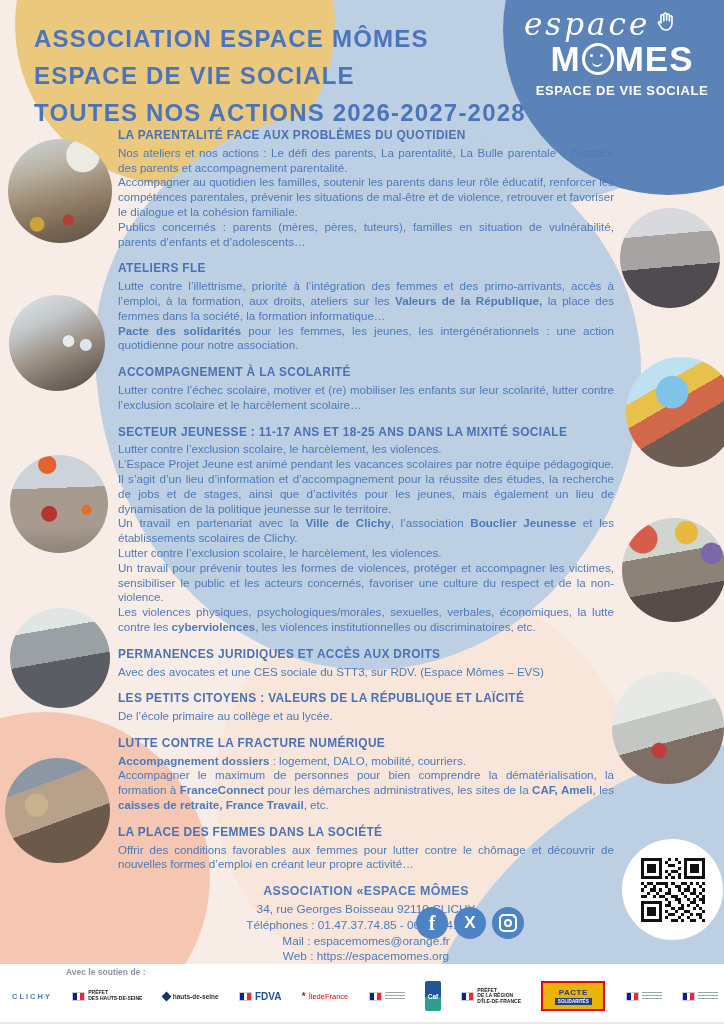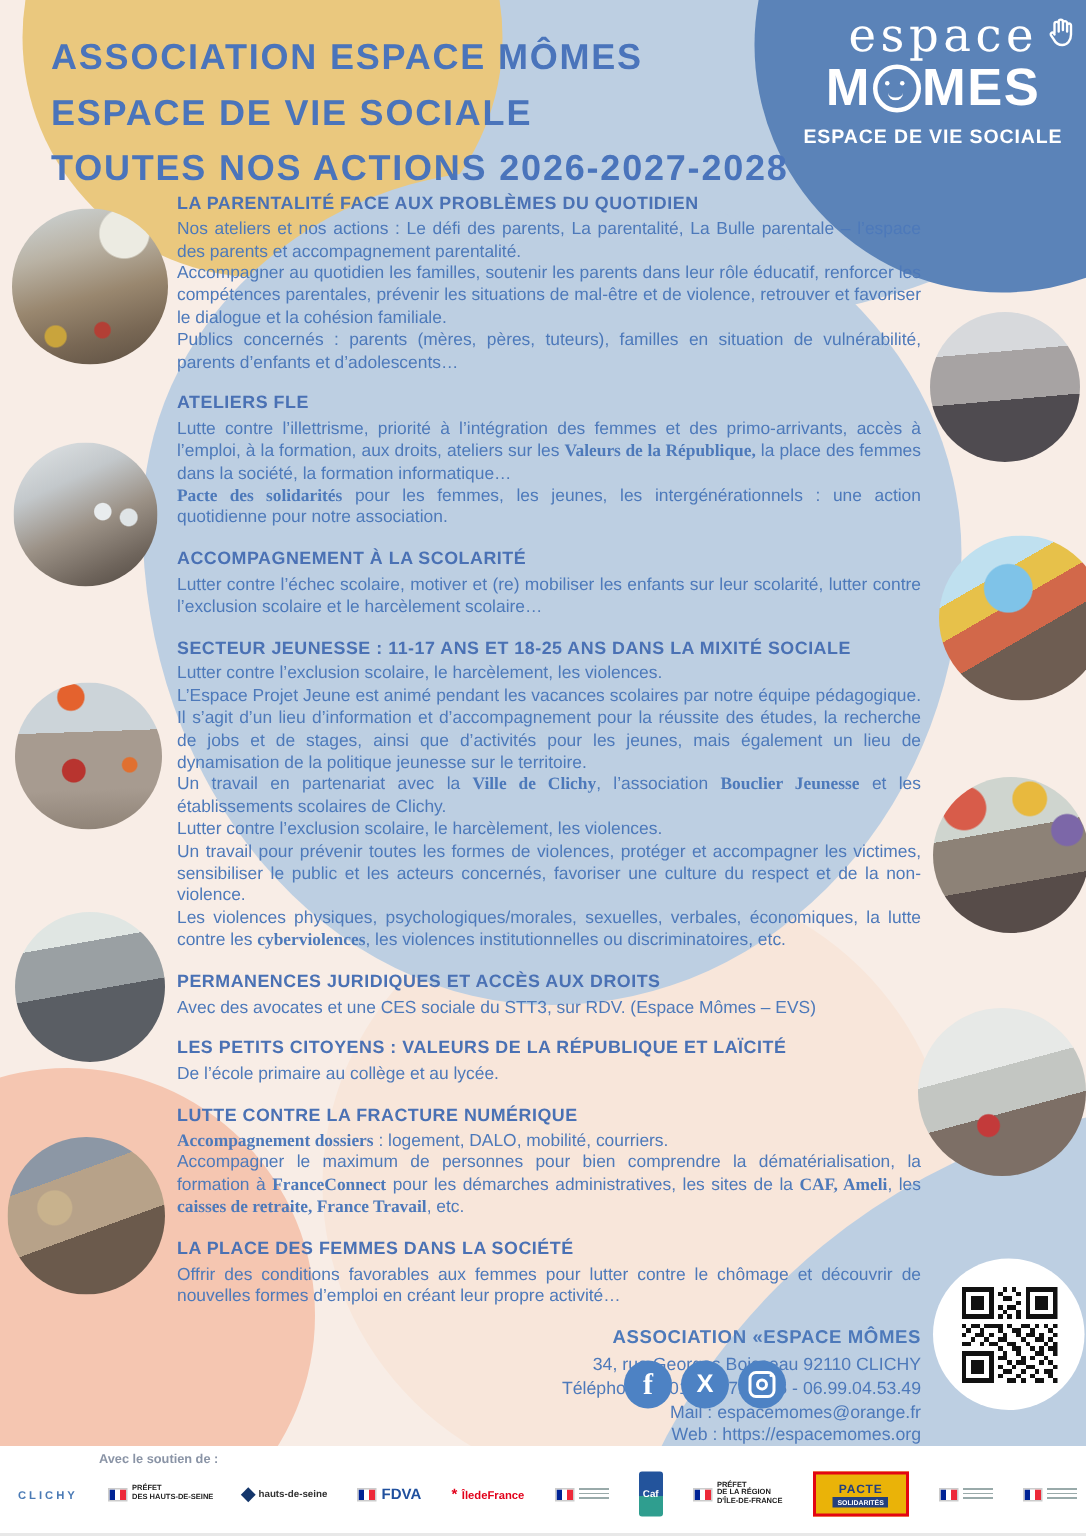--- a/index.html
+++ b/index.html
@@ -51,44 +51,44 @@
   .p9{left:612px;top:672px;width:112px;height:112px;background:
       radial-gradient(circle at 42% 70%,#c33a3a 0 7%,transparent 8%),
       linear-gradient(165deg,#e7e9e7 0 38%,#c3c6c2 38% 60%,#7d6f66 60% 100%);}
 
   
   .title{position:absolute;left:34px;top:20px;width:540px;color:#4a74bb;
          font-weight:700;font-size:24px;line-height:37px;letter-spacing:1.2px;}
 
   
   .logo{position:absolute;left:524px;top:8px;width:196px;color:#fff;text-align:center;}
-  .logo-script{font-family:"DejaVu Serif",serif;font-size:31px;
+  .logo-script{font-family:"DejaVu Serif",serif;font-style:italic;font-size:31px;
                line-height:32px;letter-spacing:3px;display:flex;align-items:flex-start;
-               justify-content:flex-end;gap:4px;}
+               justify-content:flex-start;gap:4px;}
   .logo-word{display:flex;align-items:center;justify-content:center;gap:1px;
              font-size:35px;font-weight:700;line-height:38px;letter-spacing:1px;}
   .face{width:26px;height:26px;border:3px solid #fff;border-radius:50%;
         position:relative;display:inline-block;}
   .face::before{content:'';position:absolute;left:5px;top:8px;width:3px;height:3px;
         border-radius:50%;background:#fff;box-shadow:10px 0 0 #fff;}
   .face::after{content:'';position:absolute;left:7px;top:12px;width:10px;height:7px;
         border-bottom:2.5px solid #fff;border-radius:0 0 10px 10px;}
   .logo-sub{font-size:13px;font-weight:700;letter-spacing:.6px;margin-top:5px;}
   .hand{width:24px;height:24px;margin-top:2px;}
 
   
   .content{position:absolute;left:118px;top:128px;width:496px;color:#4d79ba;
            font-size:11.6px;line-height:14.8px;text-align:justify;}
   .content section{margin:0 0 12px;}
   .content h3{margin:0 0 3px;font-size:11.9px;letter-spacing:.35px;color:#4a71b4;
               font-weight:700;text-align:left;}
   .content p{margin:0;}
-  .b{font-weight:700;font-family:Liberation Serif, serif;}
-
-  .contact{margin-top:12px;text-align:right;line-height:15.8px;font-size:11.8px;}
+  .b{font-weight:700;}
+
+  .contact{margin-top:12px;text-align:center;line-height:15.8px;font-size:11.8px;}
   .c-name{font-weight:700;font-size:12.4px;letter-spacing:.4px;margin-bottom:2px;}
 
   
   .social{position:absolute;left:416px;top:907px;display:flex;gap:6px;}
   .soc{width:32px;height:32px;border-radius:50%;background:#4d82c4;color:#fff;
        display:flex;align-items:center;justify-content:center;font-weight:700;font-size:17px;}
   .soc .fb{font-family:"Liberation Serif",serif;font-size:20px;}
   .ig{width:14px;height:14px;border:2px solid #fff;border-radius:5px;position:relative;display:block;}
   .ig::before{content:'';position:absolute;left:3px;top:3px;width:4px;height:4px;
        border:2px solid #fff;border-radius:50%;}
@@ -108,21 +108,21 @@
   .lg{display:flex;align-items:center;gap:3px;}
   .flag{width:11px;height:7px;display:inline-block;
         background:linear-gradient(90deg,#002395 0 33%,#fff 33% 66%,#ed2939 66% 100%);
         border:.5px solid #ccc;}
   .lg-t{font-size:5px;line-height:5.6px;font-weight:700;color:#222;white-space:pre-line;}
   .clichy-t{font-size:7.5px;font-weight:700;letter-spacing:2px;color:#4a7ab5;}
   .diam{width:7px;height:7px;background:#14366b;transform:rotate(45deg);display:inline-block;}
   .hds{font-size:6.5px;font-weight:700;color:#333;}
   .fdva-t{font-size:10px;font-weight:700;color:#20509e;}
   .star{color:#e2001a;font-weight:700;font-size:10px;}
-  .idf-t{font-size:7.5px;font-weight:700;color:#e2001a;}
+  .idf-t{font-size:7.5px;font-weight:400;color:#e2001a;}
   .lines{width:20px;height:9px;display:inline-block;
          background:repeating-linear-gradient(180deg,#9aa 0 1px,transparent 1px 3px);}
   .caf-box{width:16px;height:30px;border-radius:2px;color:#fff;font-size:6.5px;font-weight:700;
          display:flex;align-items:center;justify-content:center;
          background:linear-gradient(180deg,#23549c 0 55%,#2f9e8f 55% 100%);}
   .pacte-box{width:60px;height:26px;background:#eab308;border:2px solid #e30613;
          display:flex;flex-direction:column;align-items:center;justify-content:center;gap:1px;}
   .pacte-t{font-size:8px;font-weight:700;color:#24407e;letter-spacing:.5px;}
   .pacte-s{font-size:4.6px;font-weight:700;color:#fff;background:#24407e;padding:1px 3px;}
 </style>

